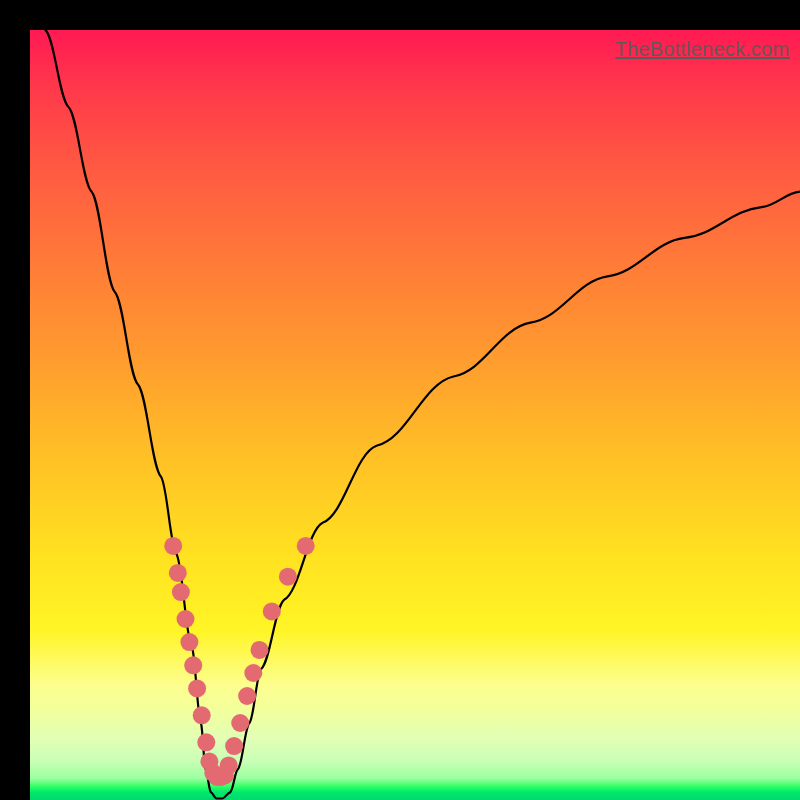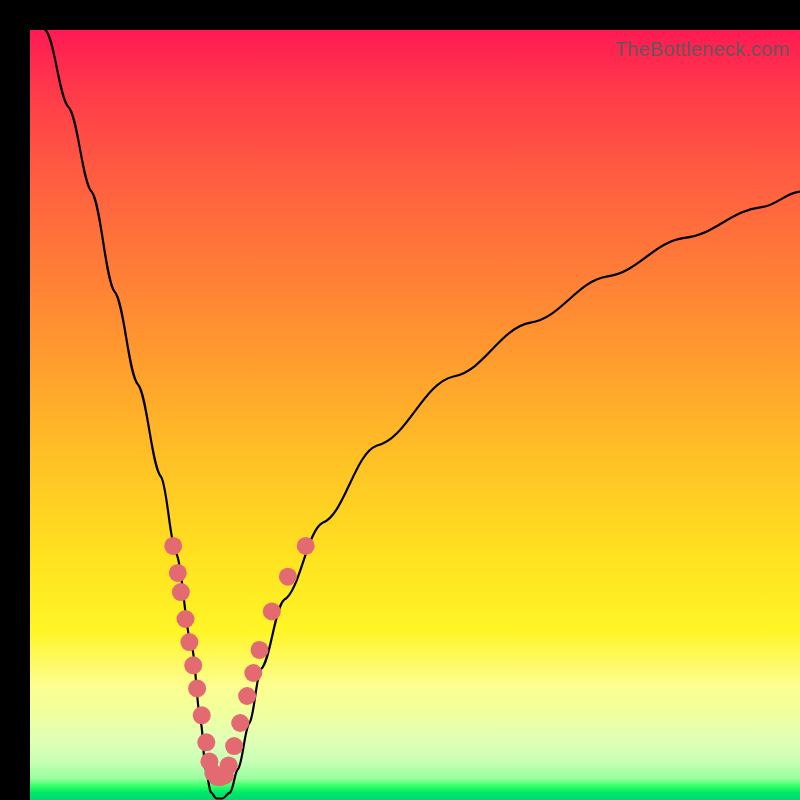--- a/index.html
+++ b/index.html
@@ -46,20 +46,21 @@
   }
   .watermark {
     position: absolute;
     top: 8px;
     right: 10px;
     color: #5a5a5a;
     font-size: 20px;
     font-weight: 500;
     letter-spacing: 0.2px;
     user-select: none;
+    text-decoration: underline;
   }
   svg.curve {
     position: absolute;
     left: 0;
     top: 0;
     width: 770px;
     height: 770px;
   }
   .curve path {
     fill: none;

